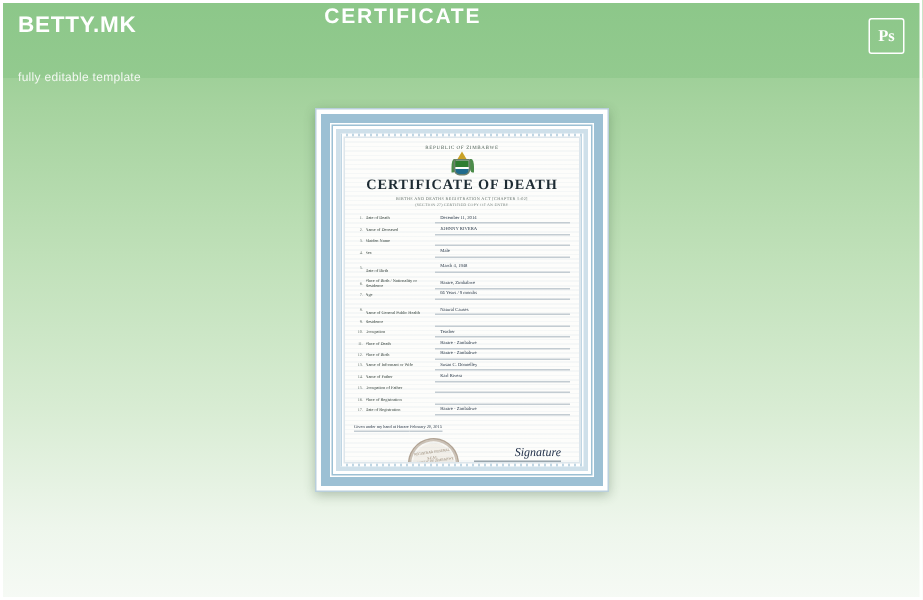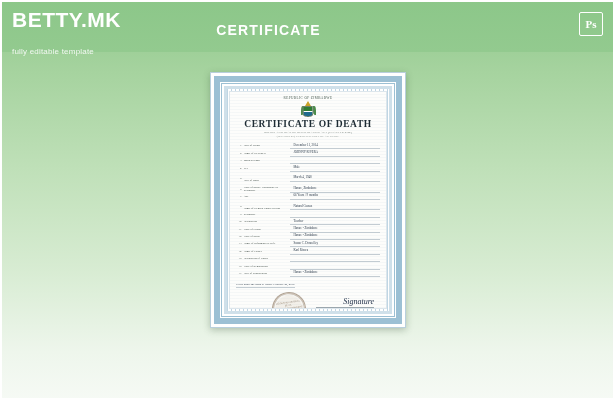--- a/index.html
+++ b/index.html
@@ -36,37 +36,37 @@
     width: 615px;
     height: 52px;
     background: #8dc68a;
     background: linear-gradient(180deg,#8cc789 0%, #93ca8f 100%);
   }
   .brand {
     position: absolute;
     left: 12px;
     top: 8px;
     color: #ffffff;
-    font-size: 21px;
+    font-size: 15px;
     font-weight: bold;
     letter-spacing: 0.5px;
   }
   .subbrand {
     position: absolute;
     left: 12px;
     top: 31px;
     color: #f2f8f1;
     font-size: 8px;
     letter-spacing: 0.2px;
     margin-top: 16px;
   }
   .doc-title {
     position: absolute;
     left: 0;
-    top: 22px;
+    top: 2px;
     width: 537px;
     text-align: center;
     color: #ffffff;
     font-size: 14px;
     font-weight: bold;
     letter-spacing: 1.2px;
   }
   .ps-badge {
     position: absolute;
     right: 12px;

